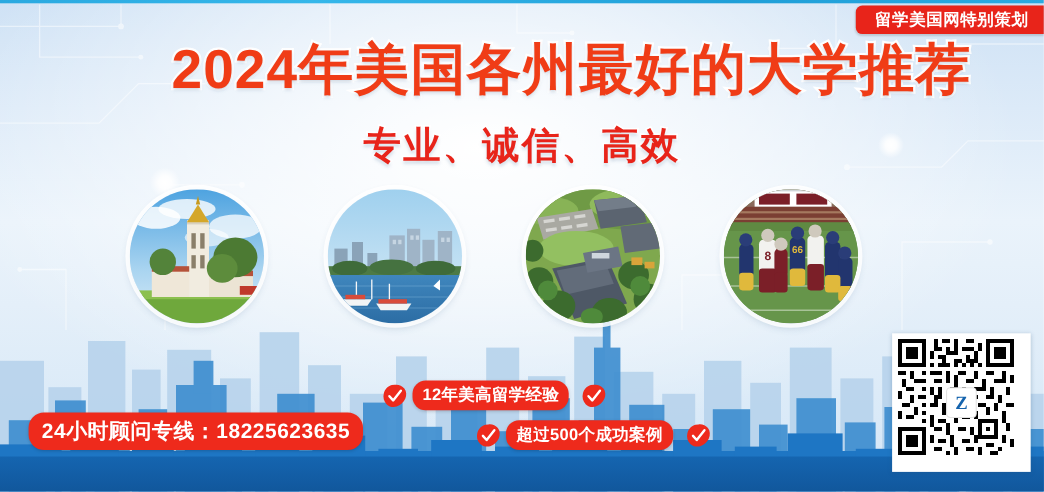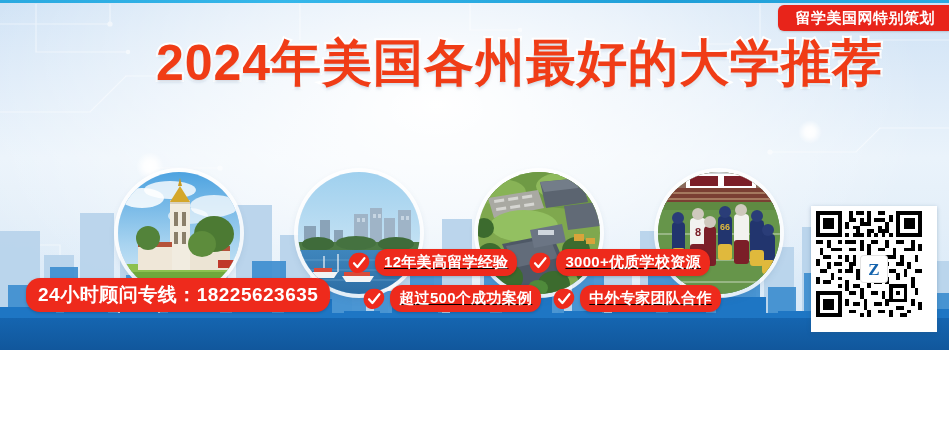--- a/index.html
+++ b/index.html
@@ -1,20 +1,20 @@
 <!DOCTYPE html>
 <html><head>
 <meta charset="utf-8">
 <style>
   html,body{margin:0;padding:0;background:#fff;}
   body{font-family:"Liberation Sans","DejaVu Sans",sans-serif;}
 
   #banner{
     position:relative;
-    width:949px;height:350px;
+    width:949px;height:447px;
     overflow:hidden;
     background:
       radial-gradient(ellipse 700px 380px at 46% 30%, #ffffff 0%, rgba(255,255,255,0.55) 35%, rgba(226,238,250,0) 70%),
       linear-gradient(180deg,#cfe2f5 0%,#dceaf8 22%,#eaf3fb 45%,#e4eff9 62%,#dcebf8 80%,#d4e6f7 100%);
   }
 
   
   .top-rule{
     position:absolute;left:0;top:0;width:949px;height:3px;
     background:linear-gradient(90deg,#2aa9e0 0%,#35b7ea 30%,#1f9fd8 70%,#2aa9e0 100%);
@@ -77,21 +77,21 @@
     display:inline-block;
     background:#ee2a1c;color:#fff;
     font-size:19px;font-weight:bold;letter-spacing:.5px;
     padding:4px 12px;border-radius:14px;white-space:nowrap;
     box-shadow:0 1px 3px rgba(0,0,0,.18);
   }
   .phone-row{margin-bottom:7px;}
   .phone-row:last-child{margin-bottom:0;}
 
   .features{position:absolute;left:348px;bottom:38px;width:400px;}
-  .feat-row{display:flex;align-items:center;margin-bottom:9px;text-decoration:underline;}
+  .feat-row{display:flex;align-items:center;margin-bottom:9px;}
   .feat-row:last-child{margin-bottom:0;justify-content:center;}
   .feat{display:flex;align-items:center;margin-right:12px;}
   .check{
     width:22px;height:22px;margin-right:5px;flex:0 0 auto;position:relative;
   }
   .check svg{display:block;width:22px;height:22px;}
   .feat-pill{
     background:#ee2a1c;color:#fff;
     font-size:15px;font-weight:bold;letter-spacing:.3px;
     padding:4px 9px;border-radius:12px;white-space:nowrap;
@@ -232,20 +232,23 @@
   </svg>
   <div class="base-strip"></div>
 
   <div class="ribbon">
     <span>留学美国网特别策划</span>
   </div>
 
   <div class="title-wrap">
     <div class="main-title">2024年美国各州最好的大学推荐</div>
   </div>
+  <div class="sub-title-wrap">
+    <div class="sub-title">专业、诚信、高效</div>
+  </div>
 
   <div class="photos">
 
     <div class="photo" style="left:118px;">
       <svg viewBox="0 0 122 122">
         <defs>
           <linearGradient id="sky1" x1="0" y1="0" x2="0" y2="1">
             <stop offset="0%" stop-color="#4ea3e0"></stop>
               <stop offset="60%" stop-color="#a9d4f0"></stop>
               <stop offset="100%" stop-color="#d9ecf8"></stop>
@@ -453,41 +456,39 @@
         </span>
         <span class="feat-pill">12年美高留学经验</span>
       </div>
       <div class="feat">
         <span class="check">
           <svg viewBox="0 0 22 22">
               <path d="M11 0.8 C14 0.2 17.5 1.6 19.6 4.2 C21.6 6.8 21.8 10.6 20.4 13.6 C19 16.8 16 19.6 12.6 20.6 C9.4 21.6 5.8 20.8 3.4 18.4 C1 16 0 12.2 0.9 8.8 C1.8 5.2 4.6 2 8.2 1.1 Z" fill="#ee2a1c"></path>
               <path d="M6 11.2 L9.4 15 L16.4 6.2" stroke="#ffffff" stroke-width="2.2" fill="none" stroke-linecap="round" stroke-linejoin="round"></path>
             </svg>
         </span>
-        <span class="feat-pill">3000+优质学校资源</span>
       </div>
     </div>
     <div class="feat-row">
       <div class="feat">
         <span class="check">
           <svg viewBox="0 0 22 22">
               <path d="M11 0.8 C14 0.2 17.5 1.6 19.6 4.2 C21.6 6.8 21.8 10.6 20.4 13.6 C19 16.8 16 19.6 12.6 20.6 C9.4 21.6 5.8 20.8 3.4 18.4 C1 16 0 12.2 0.9 8.8 C1.8 5.2 4.6 2 8.2 1.1 Z" fill="#ee2a1c"></path>
               <path d="M6 11.2 L9.4 15 L16.4 6.2" stroke="#ffffff" stroke-width="2.2" fill="none" stroke-linecap="round" stroke-linejoin="round"></path>
             </svg>
         </span>
         <span class="feat-pill">超过500个成功案例</span>
       </div>
       <div class="feat">
         <span class="check">
           <svg viewBox="0 0 22 22">
               <path d="M11 0.8 C14 0.2 17.5 1.6 19.6 4.2 C21.6 6.8 21.8 10.6 20.4 13.6 C19 16.8 16 19.6 12.6 20.6 C9.4 21.6 5.8 20.8 3.4 18.4 C1 16 0 12.2 0.9 8.8 C1.8 5.2 4.6 2 8.2 1.1 Z" fill="#ee2a1c"></path>
               <path d="M6 11.2 L9.4 15 L16.4 6.2" stroke="#ffffff" stroke-width="2.2" fill="none" stroke-linecap="round" stroke-linejoin="round"></path>
             </svg>
         </span>
-        <span class="feat-pill">中外专家团队合作</span>
       </div>
     </div>
   </div>
 
   <div class="qr-box">
     <svg viewBox="0 0 29 29" shape-rendering="crispEdges">
       <rect width="29" height="29" fill="#ffffff"></rect>
       <g fill="#000000">
 
         <rect x="0" y="0" width="7" height="1"></rect>

